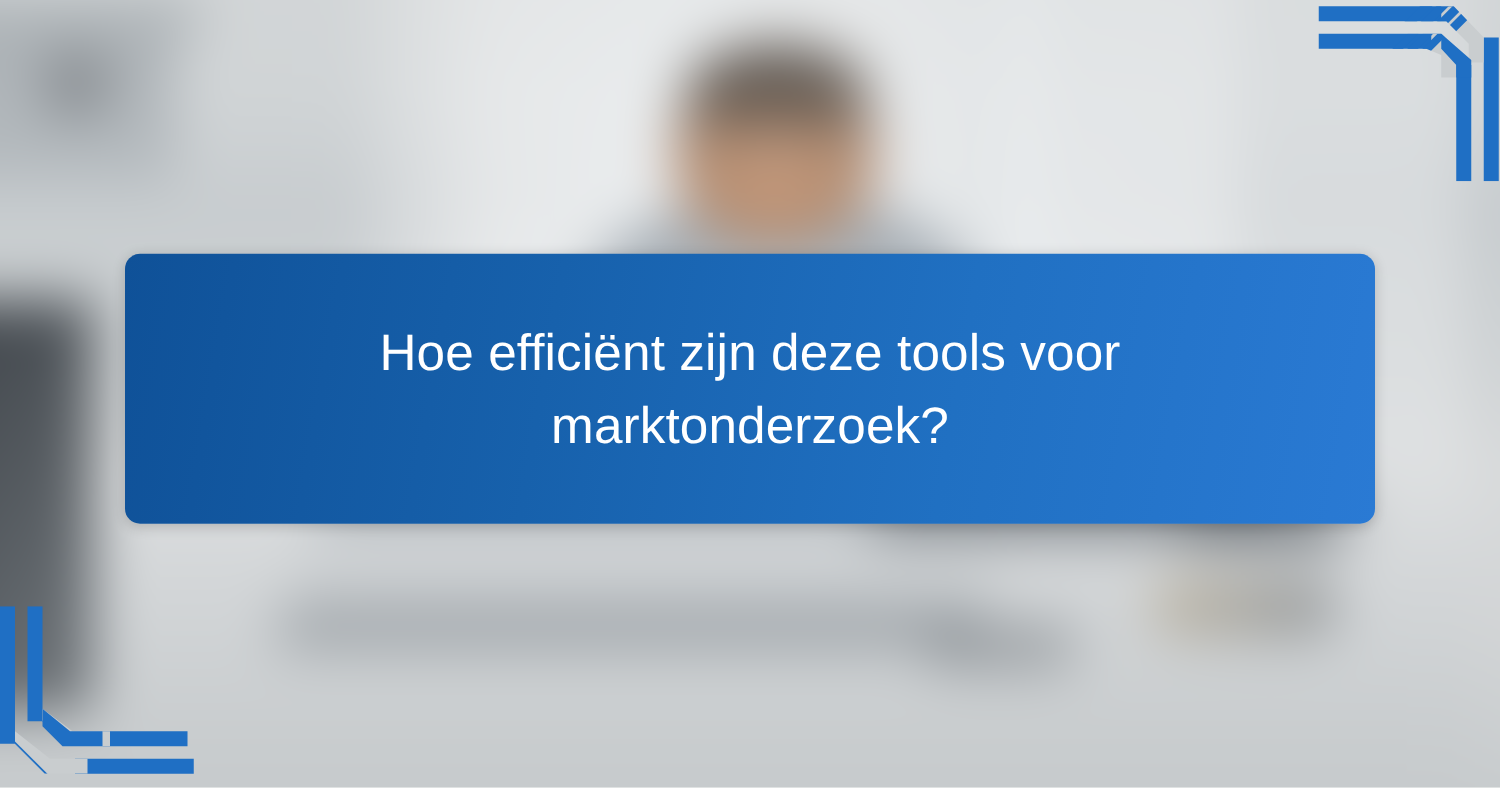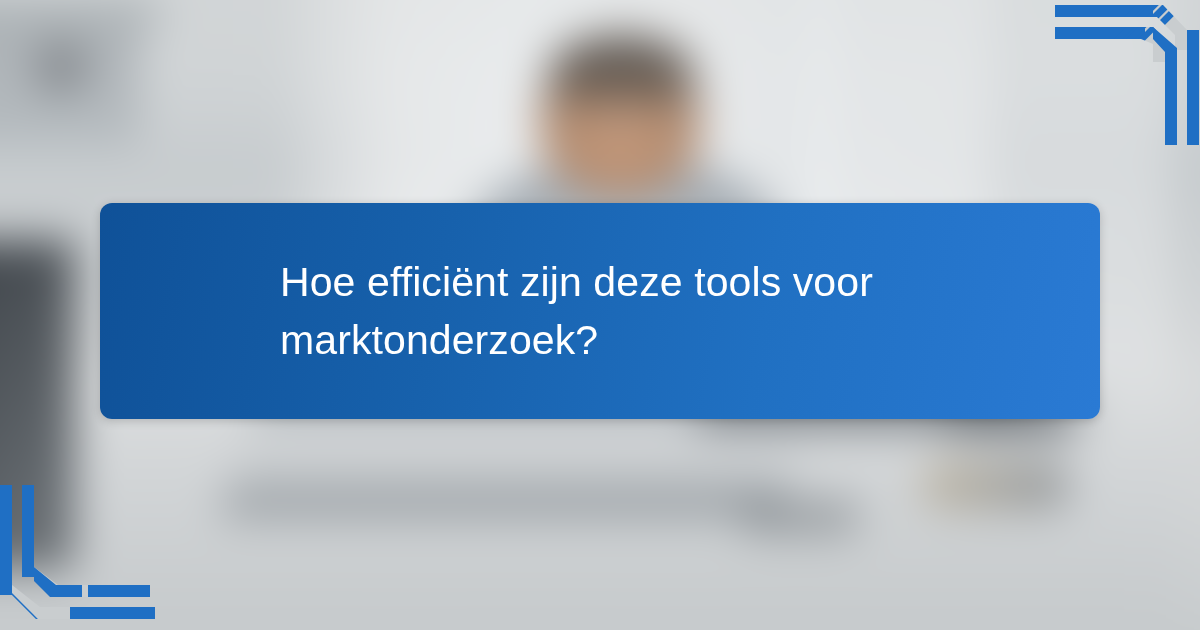--- a/index.html
+++ b/index.html
@@ -230,20 +230,21 @@
     box-sizing: border-box;
     padding: 10px 60px;
   }
   .banner-title {
     margin: 0;
     color: #ffffff;
     font-family: "Liberation Sans", sans-serif;
     font-size: 41px;
     font-weight: 400;
     line-height: 1.42;
+    text-align: center;
     letter-spacing: .1px;
     max-width: 640px;
   }
 
   
   .corner {
     position: absolute;
     width: 165px;
     height: 145px;
     pointer-events: none;

